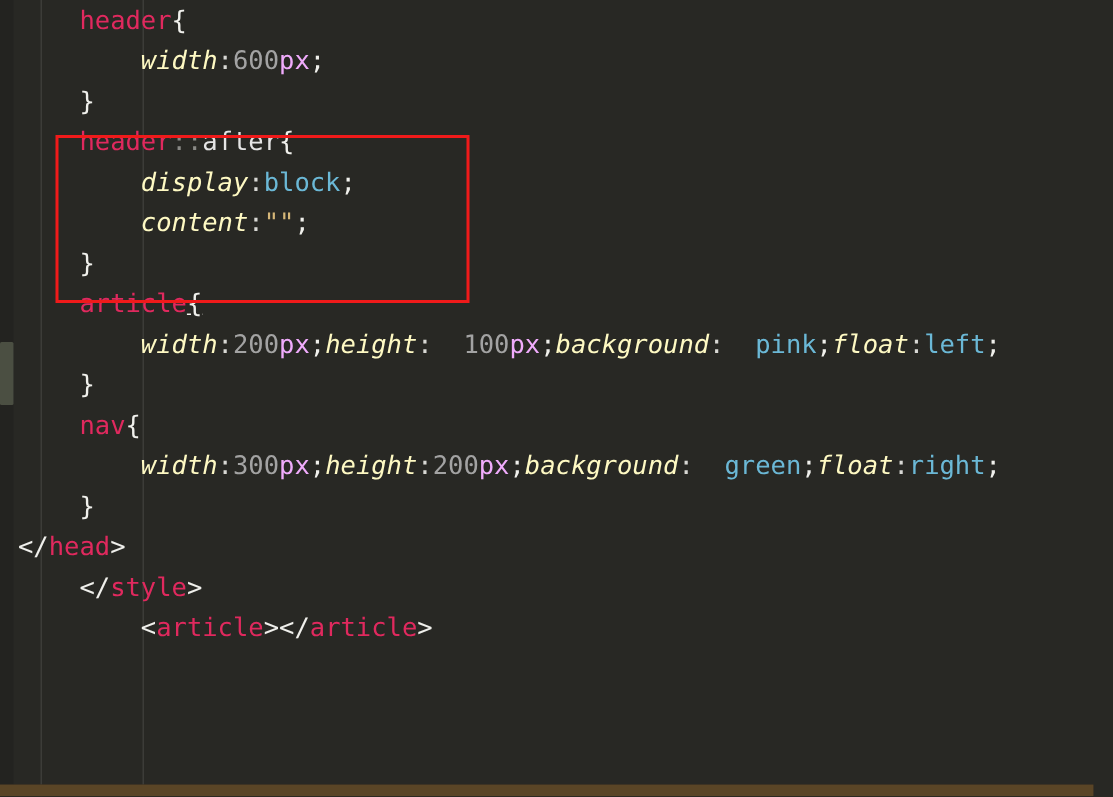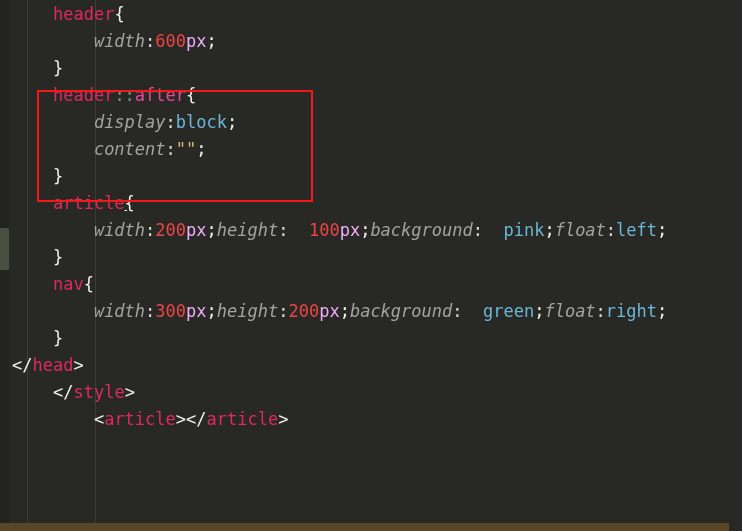--- a/index.html
+++ b/index.html
@@ -62,26 +62,26 @@
     top: 0;
     width: 1px;
     background: #3c3c38;
   }
   .ig-1 { left: 27px; }
   .ig-2 { left: 95px; }
 
   
   .tok-selector   { color: #e0295e; }          
   .tok-pseudo-sep { color: #8a8a86; }          
-  .tok-pseudo     { color: #ec4899; }          
+  .tok-pseudo     { color: #e5e5e5; }          
   .tok-brace      { color: #f0f0ec; }          
-  .tok-prop       { color: #a3a3a3; font-style: italic; }  
+  .tok-prop       { color: #fef9c3; font-style: italic; }  
   .tok-colon      { color: #d8d8d4; }
   .tok-value      { color: #6bb8d6; }          
-  .tok-number     { color: #ef4444; }          
+  .tok-number     { color: #a3a3a3; }          
   .tok-unit       { color: #f0abfc; }          
   .tok-string     { color: #d6b778; }          
   .tok-semi       { color: #f0f0ec; }
   .tok-punct      { color: #f0f0ec; }          
   .tok-plain      { color: #d8d8d4; }
   .tok-underline  { text-decoration: underline; }
 
   
   .annotation-box {
     position: absolute;

